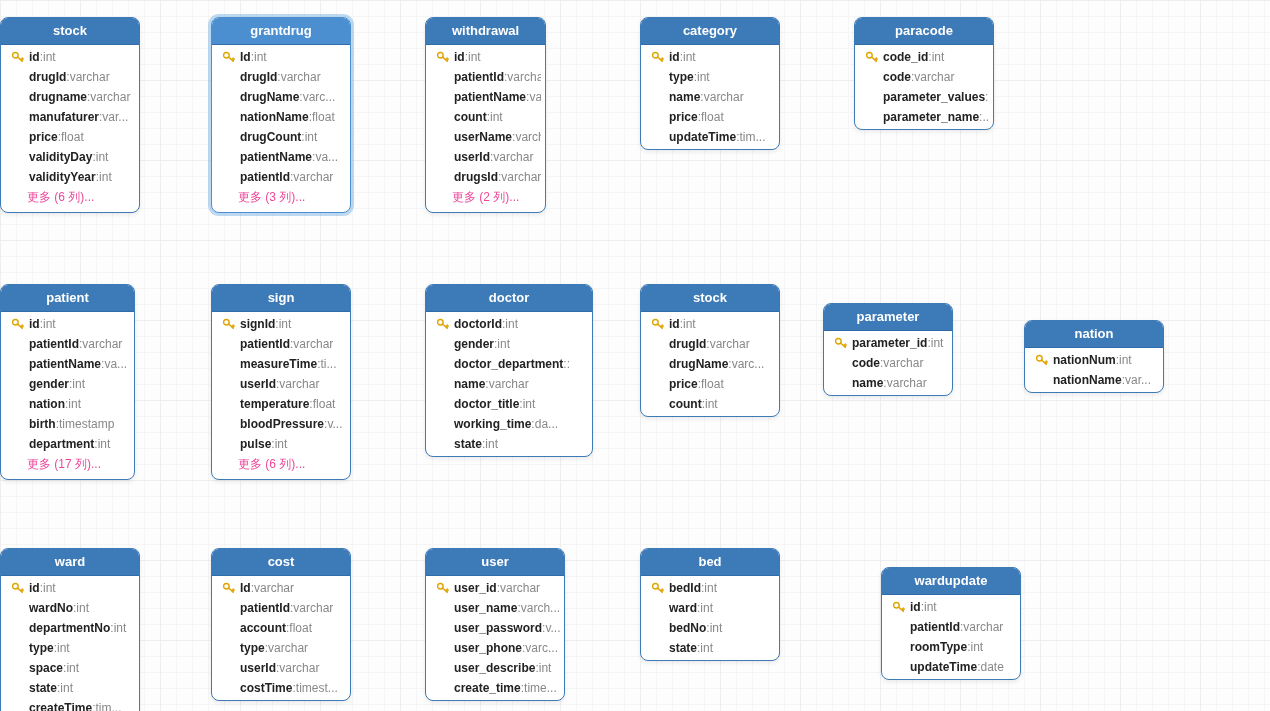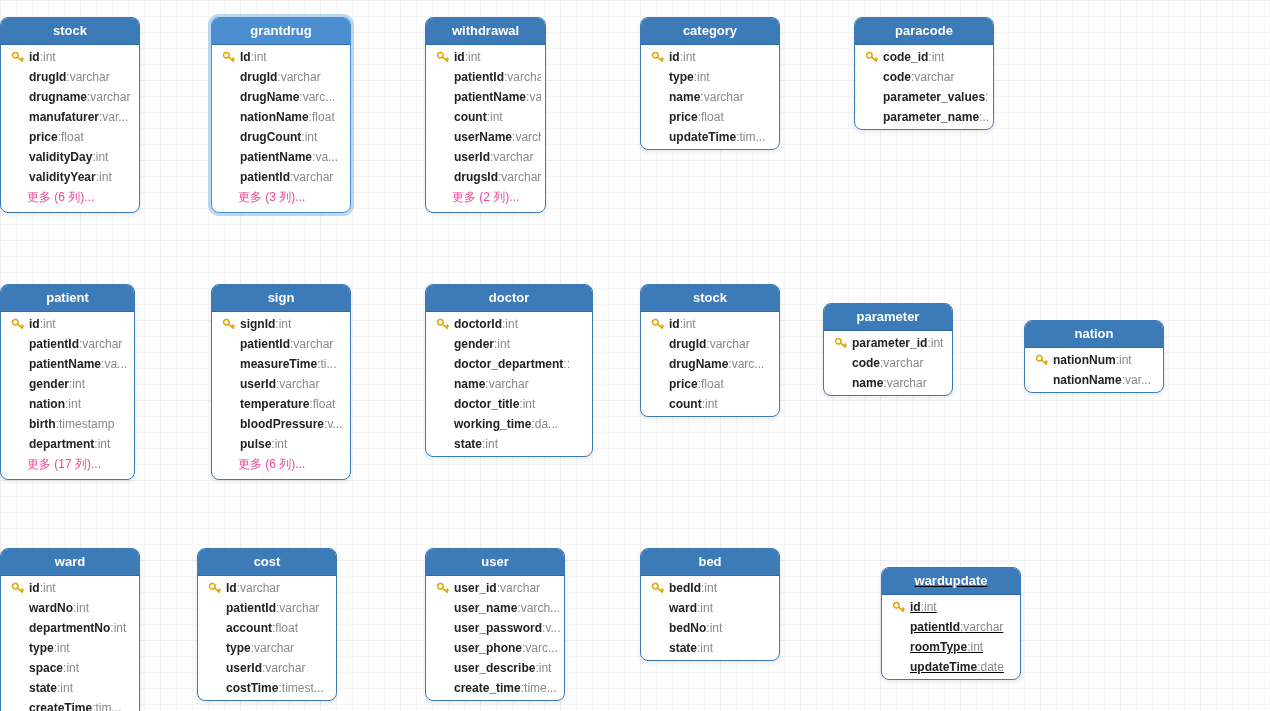--- a/index.html
+++ b/index.html
@@ -604,21 +604,21 @@
           <span class="col-type">int</span>
         </div>
         <div class="col-row">
           <span class="key-icon"></span>
           <span class="col-name">createTime</span>
           <span class="col-type">: </span>
           <span class="col-type">tim...</span>
         </div>
       </div>
     </div>
-    <div class="table-box" style="left: 197px; top: 548px; width: 140px;">
+    <div class="table-box" style="left: 211px; top: 548px; width: 140px;">
       <div class="table-header">cost</div>
       <div class="col-list">
         <div class="col-row">
           <span class="key-icon">
             <svg class="key-svg" width="14" height="14" viewBox="0 0 16 16">
               <circle cx="5" cy="6" r="3.2" fill="none" stroke="#e0a400" stroke-width="1.6"></circle>
               <path d="M7.5 8 L13 13 M11 11 L13 9 M12.2 12.2 L14 10.4" stroke="#e0a400" stroke-width="1.6" fill="none" stroke-linecap="round"></path>
             </svg>
           </span>
           <span class="col-name">Id</span>
@@ -730,21 +730,21 @@
           <span class="col-type">int</span>
         </div>
         <div class="col-row">
           <span class="key-icon"></span>
           <span class="col-name">state</span>
           <span class="col-type">: </span>
           <span class="col-type">int</span>
         </div>
       </div>
     </div>
-    <div class="table-box" style="left: 881px; top: 567px; width: 140px; text-decoration: underline;">
+    <div class="table-box" style="left: 881px; top: 567px; width: 140px;">
       <div class="table-header">wardupdate</div>
       <div class="col-list">
         <div class="col-row">
           <span class="key-icon">
             <svg class="key-svg" width="14" height="14" viewBox="0 0 16 16">
               <circle cx="5" cy="6" r="3.2" fill="none" stroke="#e0a400" stroke-width="1.6"></circle>
               <path d="M7.5 8 L13 13 M11 11 L13 9 M12.2 12.2 L14 10.4" stroke="#e0a400" stroke-width="1.6" fill="none" stroke-linecap="round"></path>
             </svg>
           </span>
           <span class="col-name">id</span>

